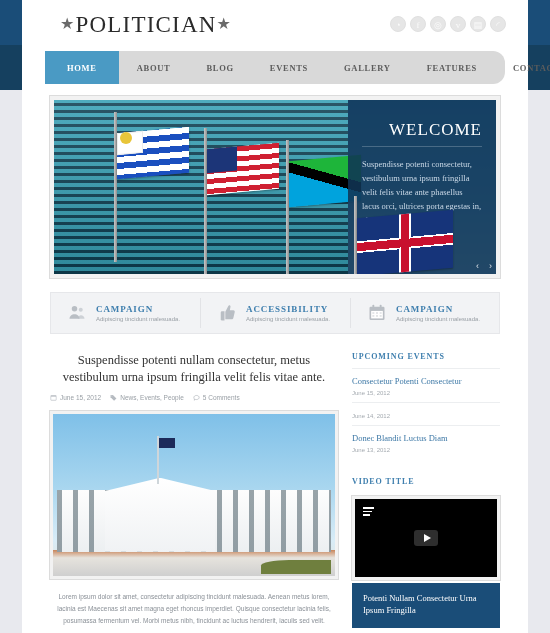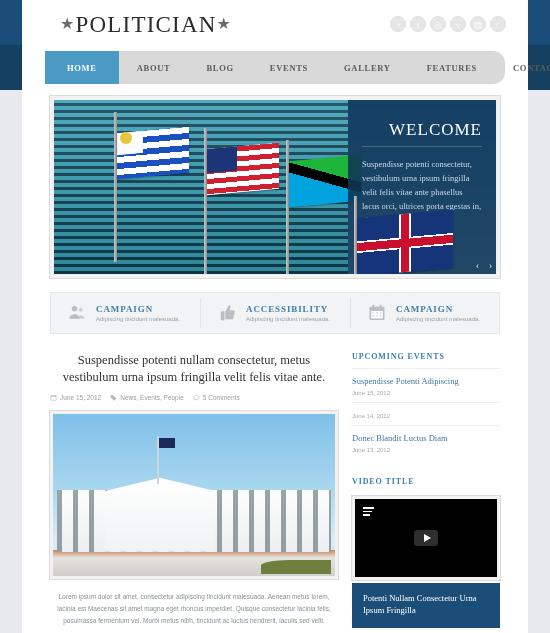--- a/index.html
+++ b/index.html
@@ -412,21 +412,21 @@
         </div>
 
         <p class="post-body">Lorem ipsum dolor sit amet, consectetur adipiscing tincidunt malesuada. Aenean metus lorem, lacinia est Maecenas sit amet magna eget rhoncus imperdiet. Quisque consectetur lacinia felis, posumassa fermentum vel. Morbi metus nibh, tincidunt ac luctus hendrerit, iaculis sed velit.</p>
 
       </div>
 
       <div class="col-side">
         <div class="widget-title">UPCOMING EVENTS</div>
 
         <div class="event-item">
-          <div class="event-name">Suspendisse Potenti Adipiscing</div>
+          <div class="event-name">Consectetur Potenti Consectetur</div>
           <div class="event-date">June 15, 2012</div>
         </div>
         <div class="event-item">
           <div class="event-date">June 14, 2012</div>
         </div>
         <div class="event-item">
           <div class="event-name">Donec Blandit Luctus Diam</div>
           <div class="event-date">June 13, 2012</div>
         </div>
 

